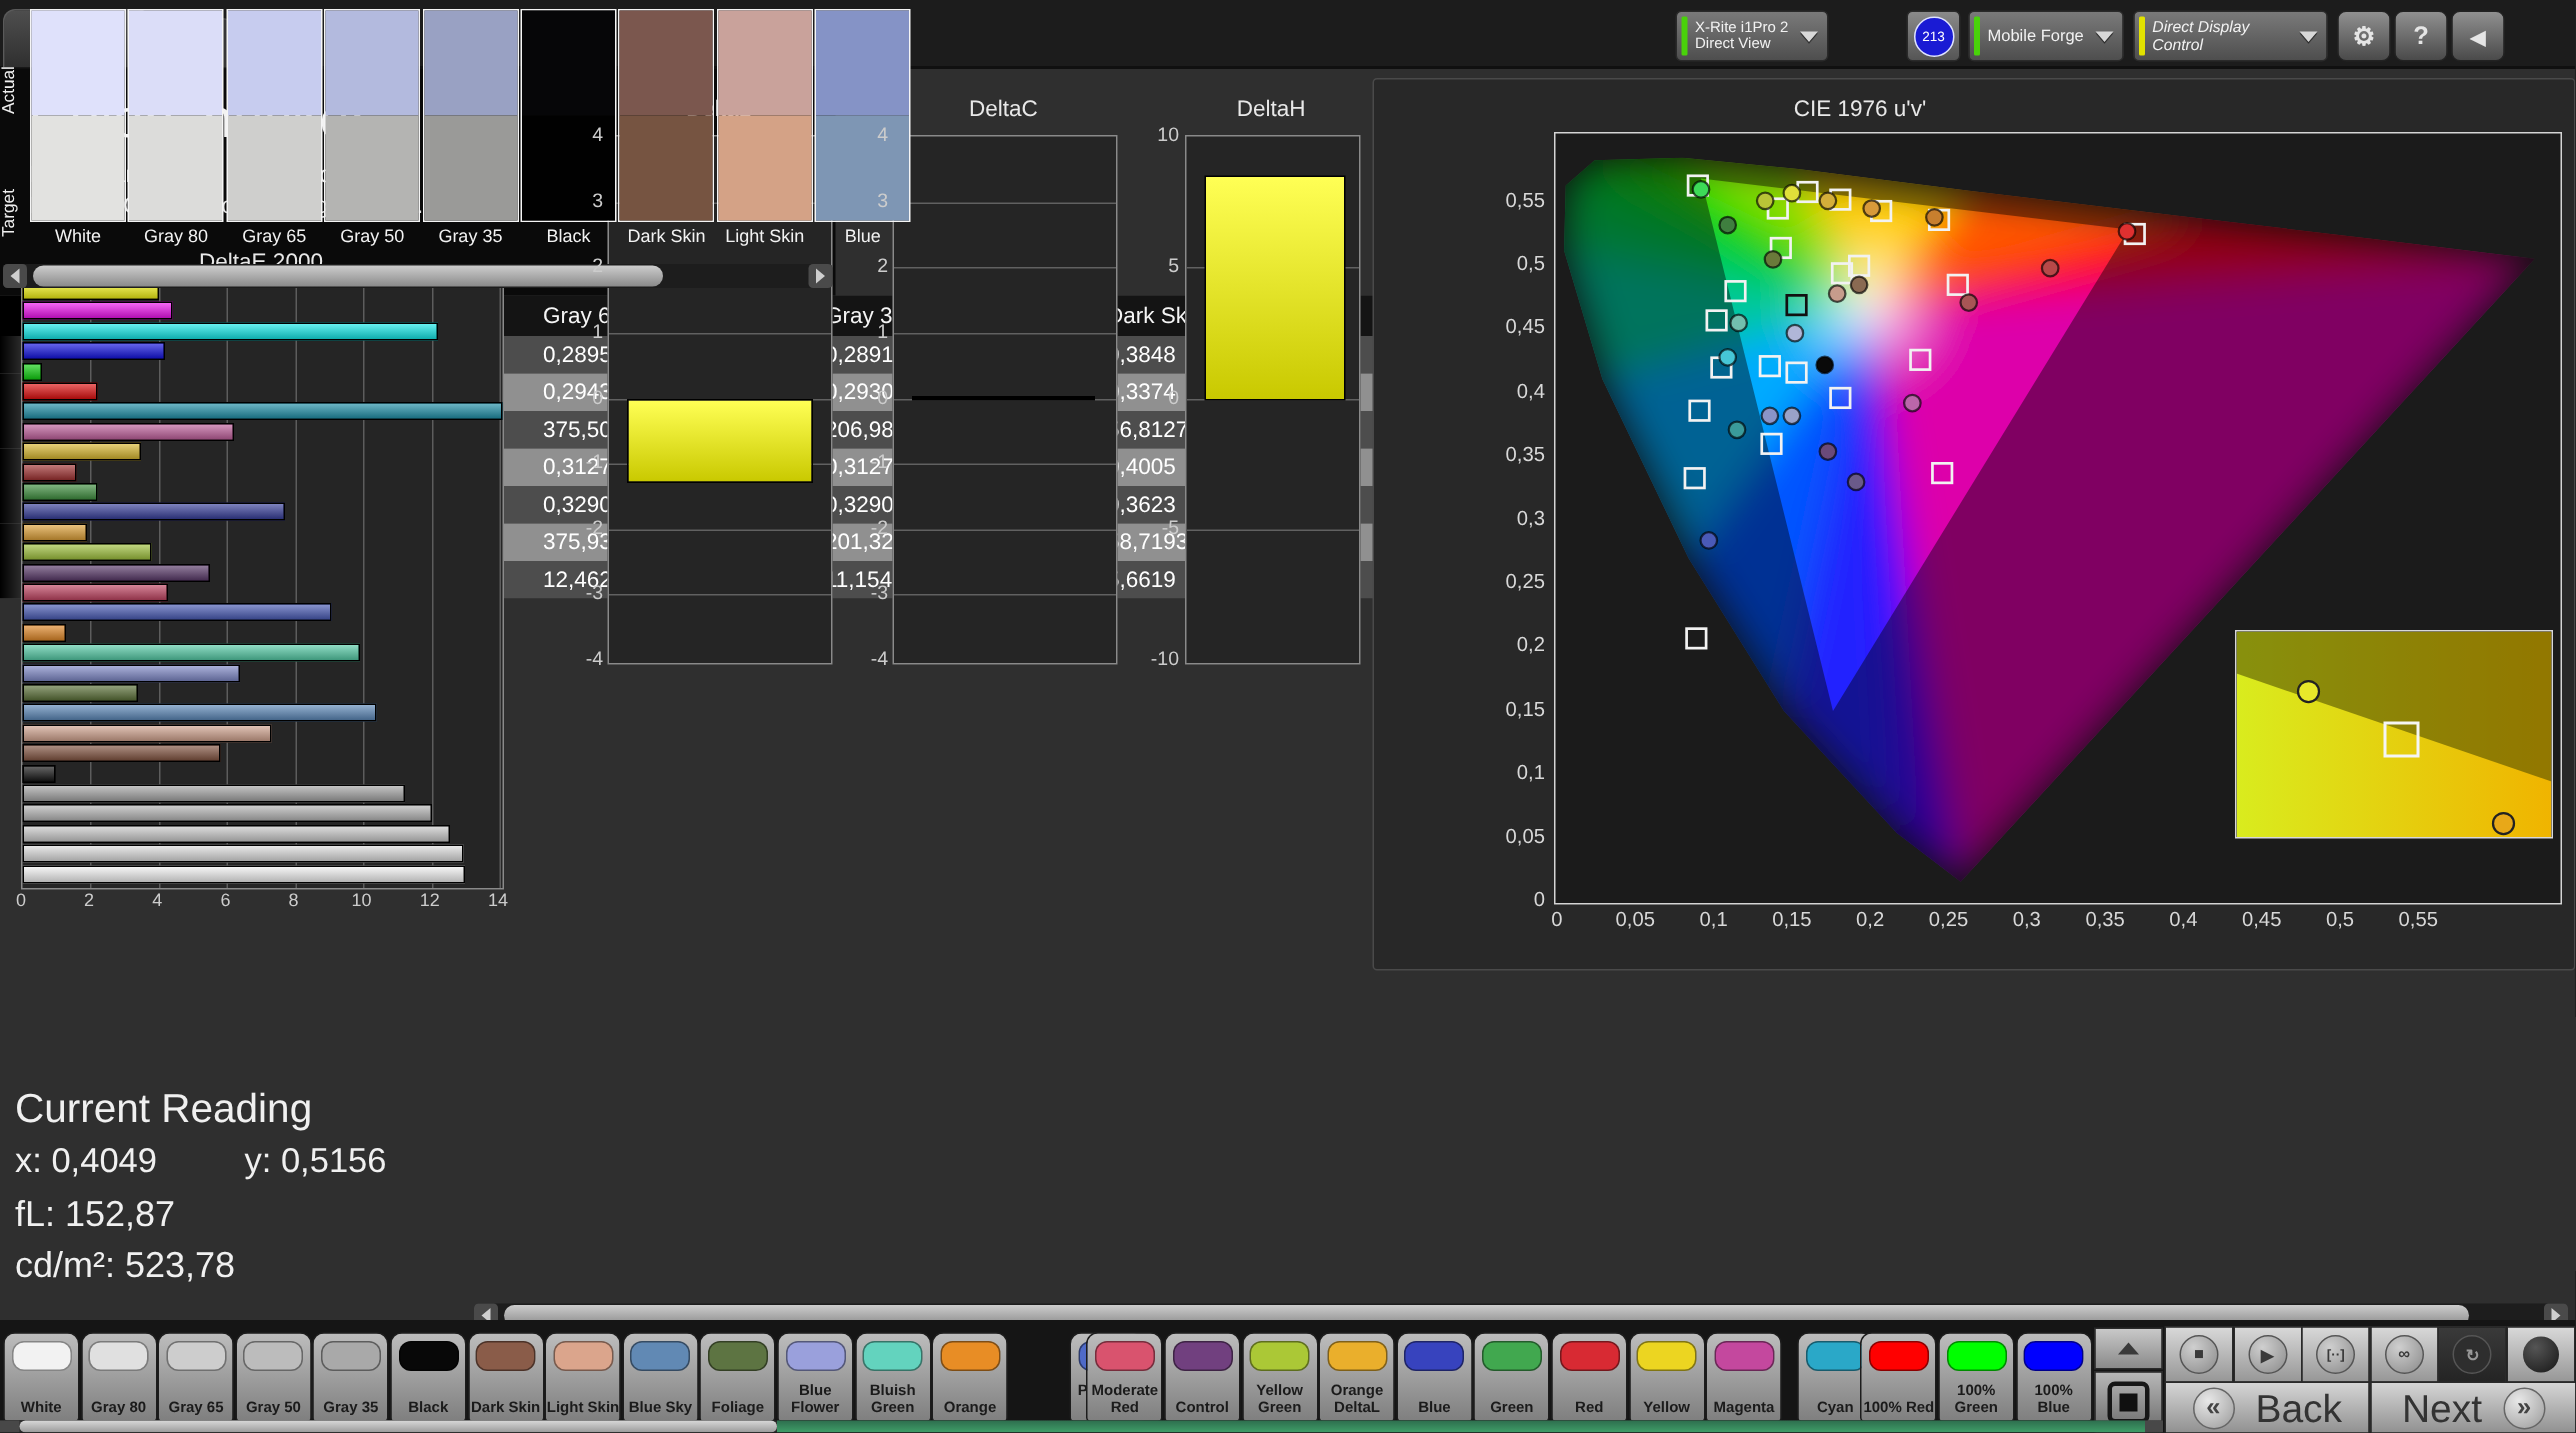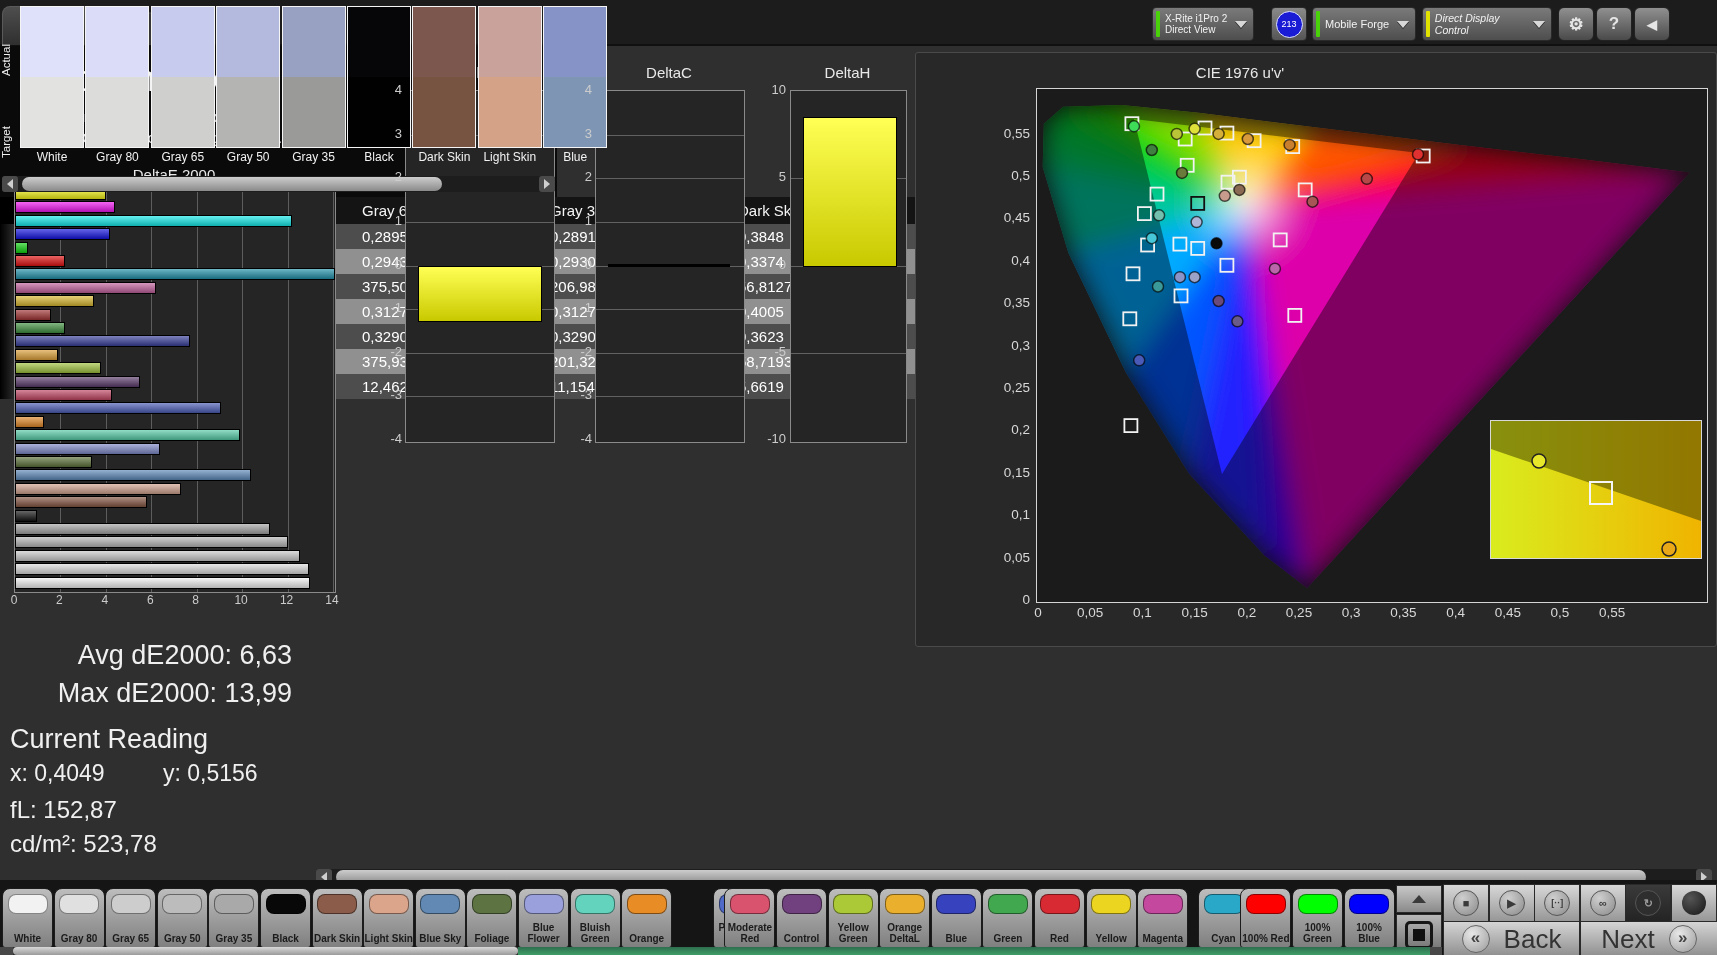--- a/index.html
+++ b/index.html
@@ -69,21 +69,21 @@
 <div id="screen">
 
   <div id="topbar" class="abs">
     <div id="tab-history" class="abs">
       <span>History 1</span>
     </div>
     <div id="tab-plus" class="abs">
       <span class="plus-circle">+</span>
     </div>
 
-    <div class="ddl abs" style="left:1152px;width:100px;">
+    <div class="ddl abs" style="left:1117px;width:100px;">
       <span class="stripe" style="background:#49d20a;"></span>
       <span style="font-size:10px;line-height:11.5px;">
         <span>X-Rite i1Pro 2</span><br><span>Direct View</span>
       </span>
       <span class="caret"></span>
     </div>
     <div class="abs" style="left:1271px;top:7px;width:34px;height:32px;background:linear-gradient(#8a8a8a,#555);border:1px solid #2a2a2a;border-radius:4px;display:flex;align-items:center;justify-content:center;">
       <span style="width:25px;height:25px;border-radius:50%;background:#1a1bd4;border:1.5px solid #dfe3ff;color:#fff;font-size:9px;display:flex;align-items:center;justify-content:center;">213</span>
     </div>
     <div class="ddl abs" style="left:1312px;width:102px;">
@@ -157,22 +157,20 @@
       <div class="tick" style="left:4.0px;top:0;width:20px;text-align:center;">0</div>
       <div class="tick" style="left:49.4px;top:0;width:20px;text-align:center;">2</div>
       <div class="tick" style="left:94.9px;top:0;width:20px;text-align:center;">4</div>
       <div class="tick" style="left:140.3px;top:0;width:20px;text-align:center;">6</div>
       <div class="tick" style="left:185.7px;top:0;width:20px;text-align:center;">8</div>
       <div class="tick" style="left:231.1px;top:0;width:20px;text-align:center;">10</div>
       <div class="tick" style="left:276.6px;top:0;width:20px;text-align:center;">12</div>
       <div class="tick" style="left:322.0px;top:0;width:20px;text-align:center;">14</div>
     </div>
 
-  <div class="abs stat-line" style="left:0px;top:640px;width:292px;text-align:right;font-size:27px;">Avg dE2000: 6,63</div>
-  <div class="abs stat-line" style="left:0px;top:678px;width:292px;text-align:right;font-size:27px;">Max dE2000: 13,99</div>
   <div class="abs stat-line" style="left:10px;top:724px;font-size:27px;">Current Reading</div>
   <div class="abs stat-line" style="left:10px;top:760px;font-size:23px;">x: 0,4049</div>
   <div class="abs stat-line" style="left:163px;top:760px;font-size:23px;">y: 0,5156</div>
   <div class="abs stat-line" style="left:10px;top:796px;font-size:24px;">fL: 152,87</div>
   <div class="abs stat-line" style="left:10px;top:830px;font-size:24px;">cd/m²: 523,78</div>
 
   <div class="abs chart-title" style="left:405px;top:64px;width:148px;">DeltaL</div>
   <div id="dl-plot" class="abs plot" style="left:405px;top:90px;width:148px;height:351px;">
       <div class="abs" style="left:0;top:43.6px;width:100%;height:1px;background:#616161;"></div>
       <div class="abs" style="left:0;top:87.3px;width:100%;height:1px;background:#616161;"></div>

